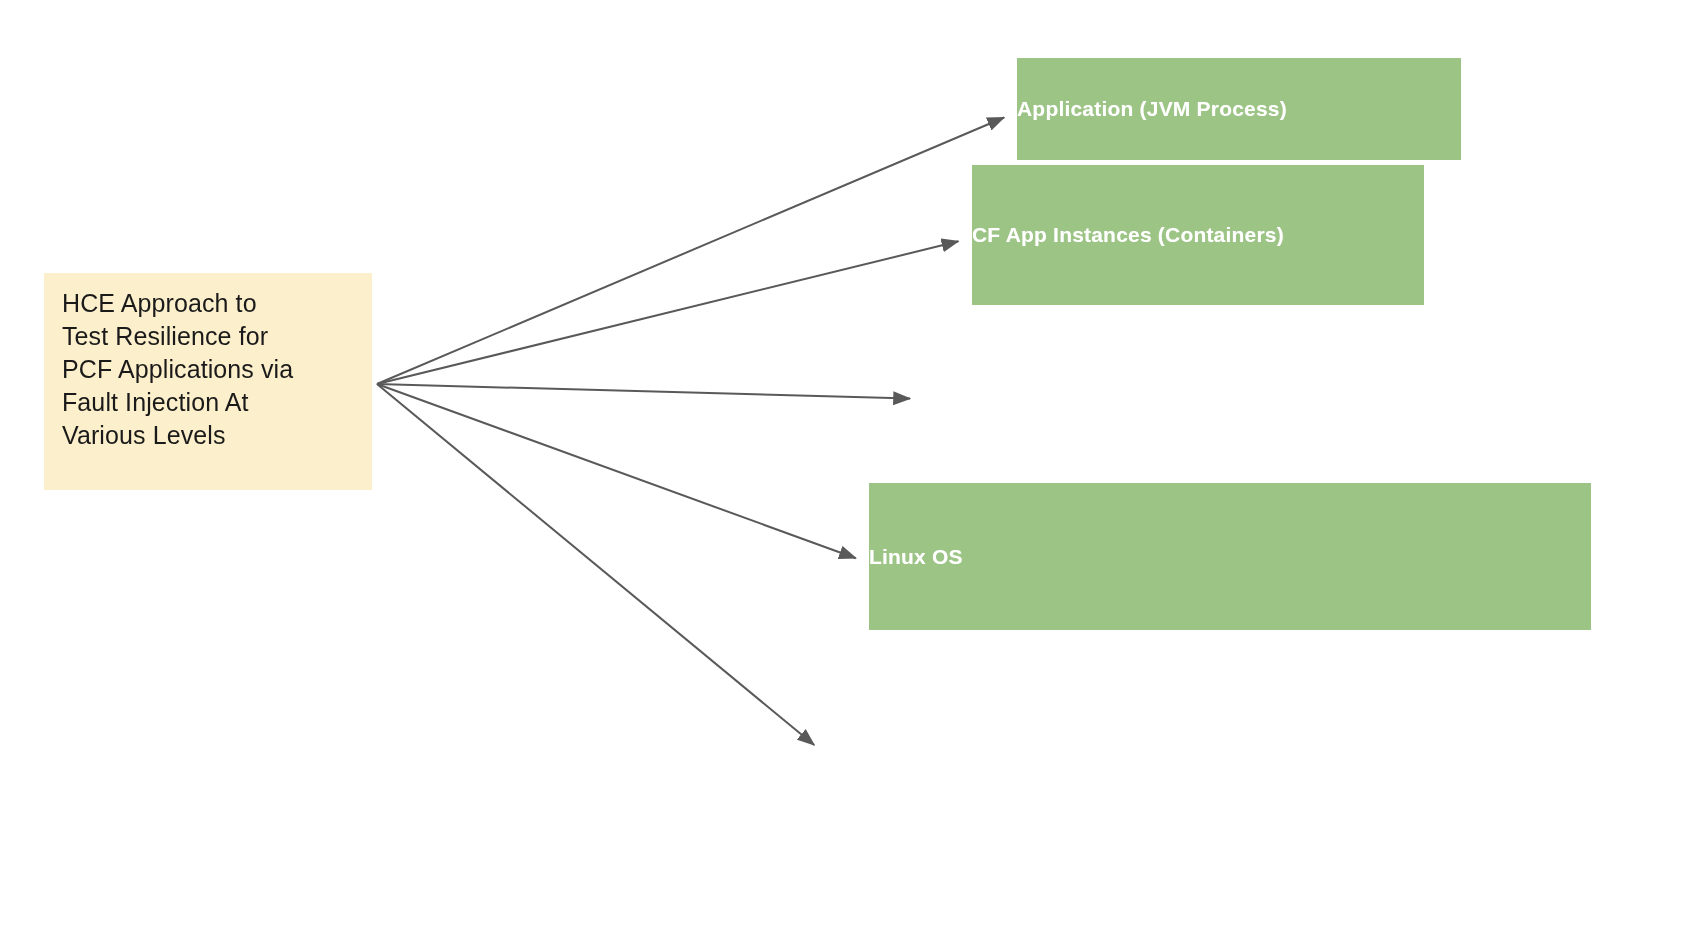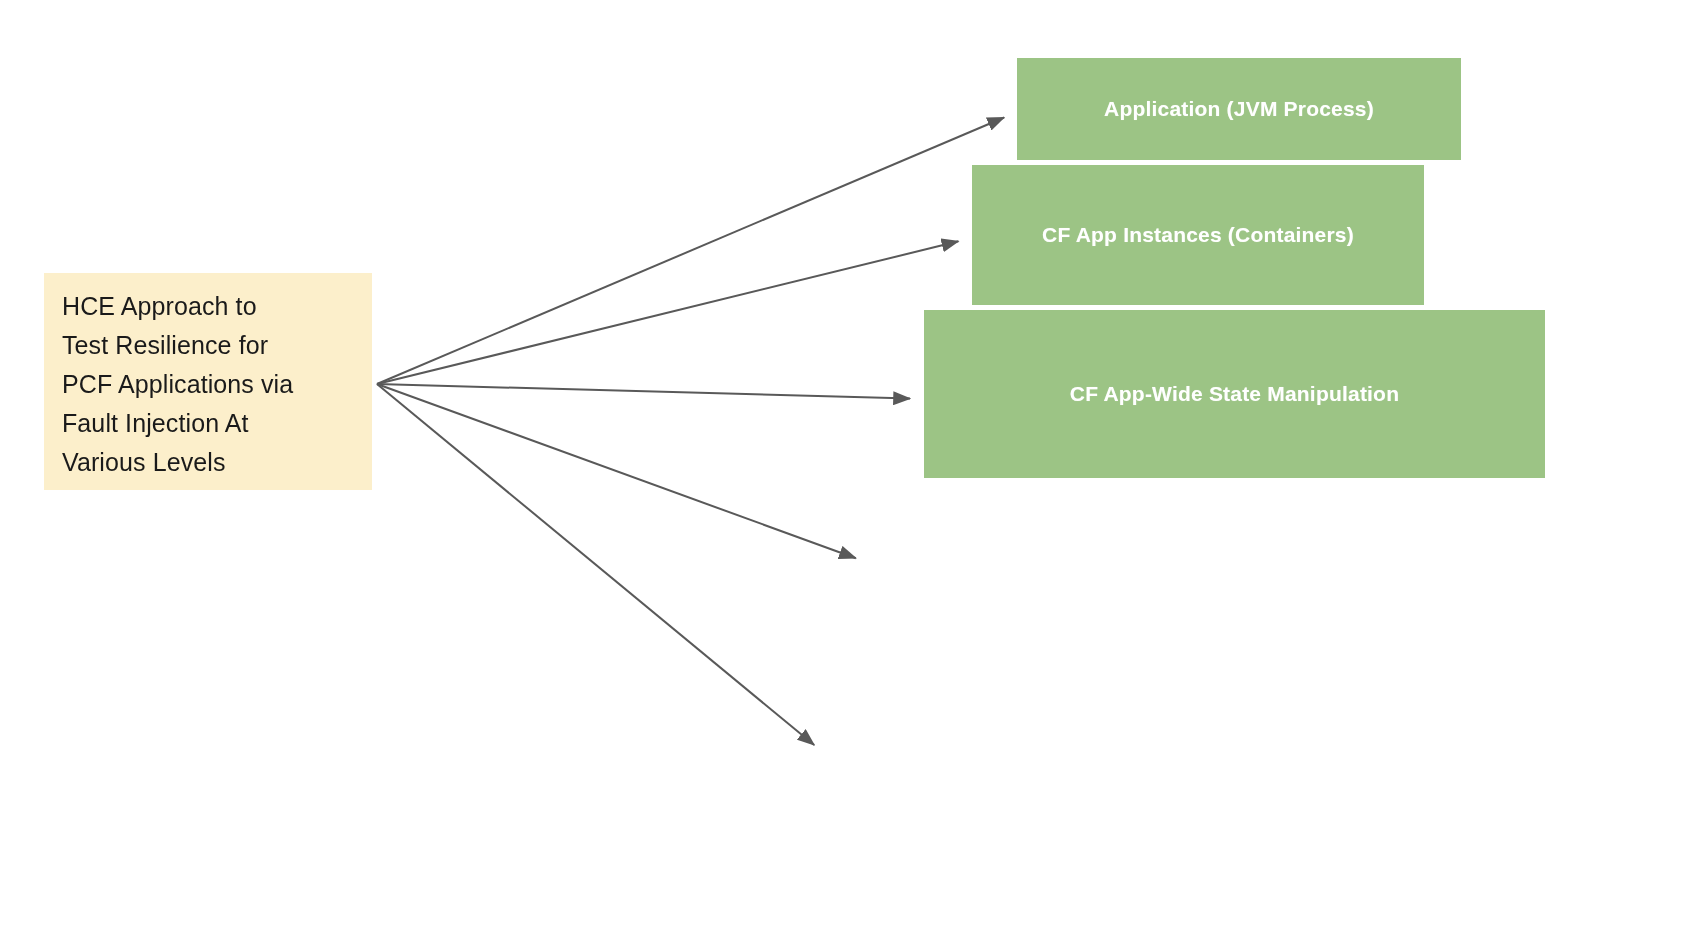--- a/index.html
+++ b/index.html
@@ -41,30 +41,30 @@
 
   .node-source {
     background: #fcefcb;
     color: #1a1a1a;
     padding: 14px 16px 14px 18px;
     align-items: flex-start;
   }
 
   .node-source .node-label {
     font-size: 25px;
-    line-height: 39px;
+    line-height: 33px;
     font-weight: 400;
     letter-spacing: 0.1px;
     white-space: pre-line;
   }
 
   .node-level {
     background: #9cc485;
     color: #ffffff;
-    justify-content: center;
+    justify-content: flex-start;
     text-align: center;
   }
 
   .node-level .node-label {
     font-size: 21px;
     font-weight: bold;
     letter-spacing: 0.2px;
     text-shadow: 0 0 1px rgba(255,255,255,0.35);
   }
 </style>
@@ -97,19 +97,19 @@
   </div>
 
   <div class="node node-level" style="left: 1017px; top: 58px; width: 444px; height: 102px;">
     <div class="node-label">Application (JVM Process)</div>
   </div>
 
   <div class="node node-level" style="left: 972px; top: 165px; width: 452px; height: 140px;">
     <div class="node-label">CF App Instances (Containers)</div>
   </div>
 
-  <div class="node node-level" style="left: 924px; top: 310px; width: 621px; height: 168px;">
-    <div class="node-label">CF App-Wide State Manipulation</div>
+
+  <div class="node node-level" style="left: 869px; top: 483px; width: 722px; height: 147px;">
+    <div class="node-label">Linux OS</div>
   </div>
-
 
 
 </div>
 
 </body></html>

